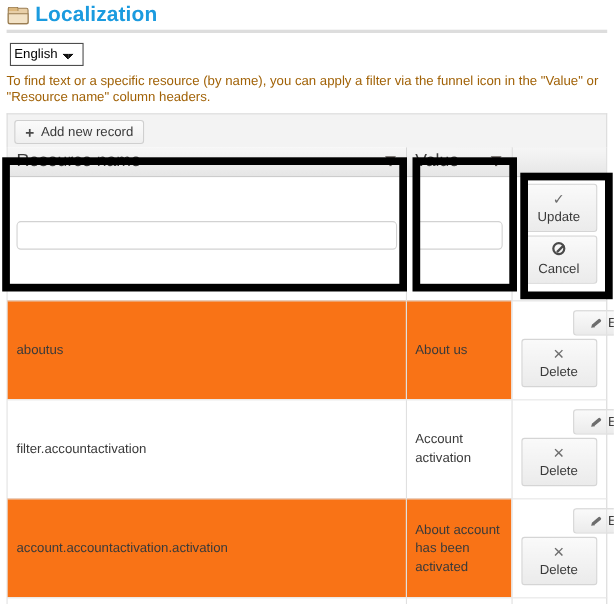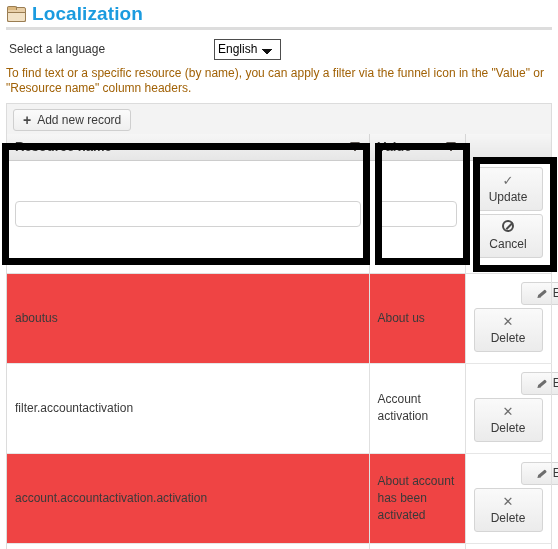--- a/index.html
+++ b/index.html
@@ -154,22 +154,22 @@
   }
   table.grid-table {
     border-collapse: collapse;
     width: 100%;
     table-layout: fixed;
   }
   table.grid-table th {
     background: linear-gradient(#f6f6f6, #e6e6e6);
     border-bottom: 1px solid #cccccc;
     border-right: 1px solid #d6d6d6;
-    font-size: 13px;
-    font-weight: bold;
+    font-size: 16px;
+    font-weight: normal;
     color: #3d3d3d;
     text-align: left;
     padding: 0 8px;
     height: 26px;
     box-sizing: border-box;
     vertical-align: middle;
     margin-top: 16px;
   }
   th.th-inner {
     position: relative;
@@ -206,21 +206,21 @@
   table.grid-table td {
     border-bottom: 1px solid #e6e6e6;
     border-right: 1px solid #e0e0e0;
     font-size: 12px;
     color: #3a3a3a;
     padding: 8px;
     vertical-align: middle;
     line-height: 17px;
     word-wrap: break-word;
   }
-  tr.alt td { background: #ef4444; }
+  tr.alt td { background: #f97316; }
   tr.norm td { background: #ffffff; }
   td.actions-cell {
     border-right: none;
     padding: 4px 5px;
     text-align: center;
     vertical-align: top;
     background: #ffffff !important;
   }
 
   
@@ -349,21 +349,20 @@
   <span class="folder-icon">
     <span class="back"></span>
     <span class="tab"></span>
     <span class="front"></span>
   </span>
   <span class="page-title">Localization</span>
 </div>
 <div class="header-rule"></div>
 
 <div class="lang-row">
-  <span class="lang-label">Select a language</span>
   <select class="lang-select">
     <option>English</option>
   </select>
 </div>
 
 <div class="help-text">To find text or a specific resource (by name), you can apply a filter via the funnel icon in the "Value" or "Resource name" column headers.</div>
 
 <div class="toolbar">
   <span class="btn">
     <span class="plus-icon">+</span>

